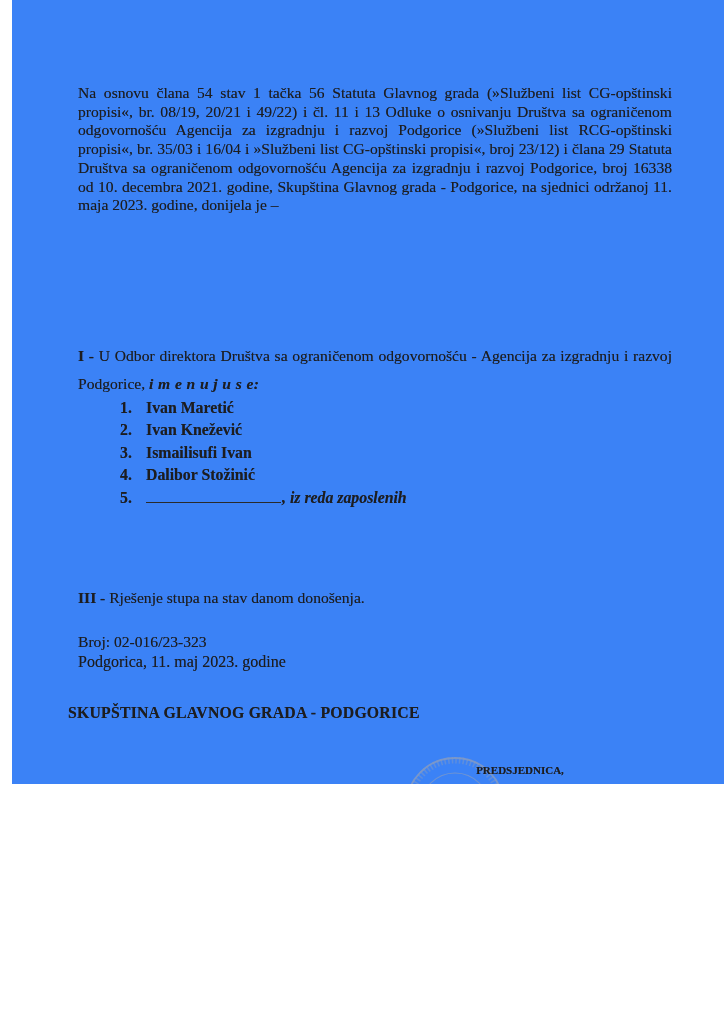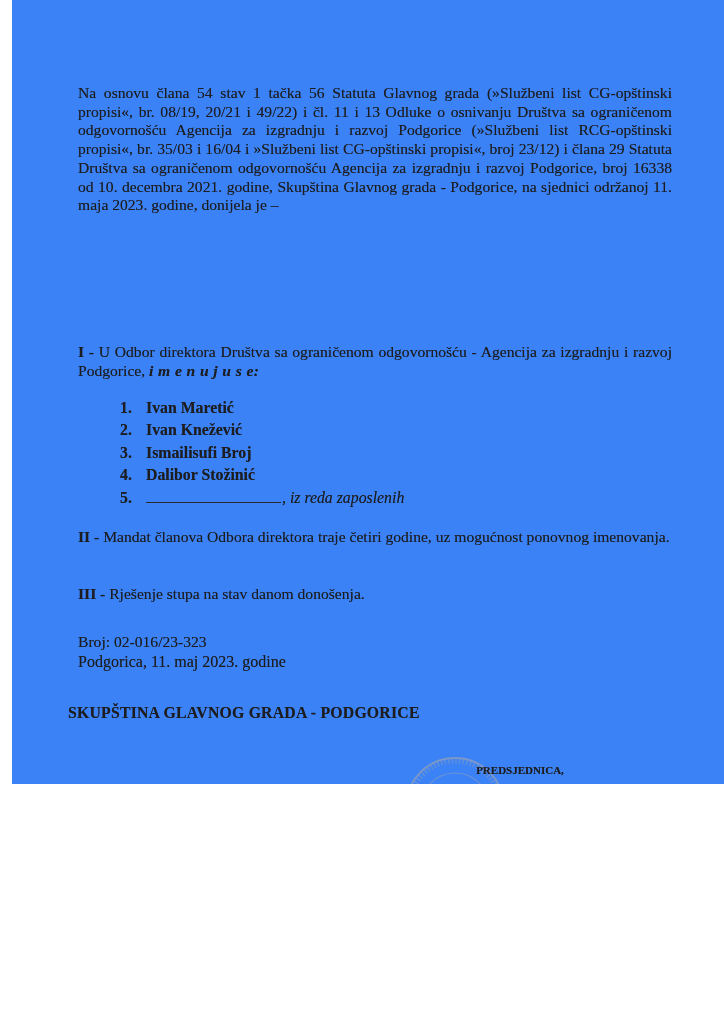--- a/index.html
+++ b/index.html
@@ -19,38 +19,38 @@
     font-size: 15.6px; line-height: 18.7px; text-align: justify;
   }
   .title-block {
     position: absolute; left: 66px; top: 250px; width: 594px;
     text-align: center; font-weight: bold;
   }
   .doc-title { font-size: 16px; letter-spacing: 1.5px; margin-bottom: 3px; }
   .doc-subtitle { font-size: 15.8px; line-height: 19.5px; width: 552px; margin: 0 auto; }
   .section {
     position: absolute; left: 66px; width: 594px; margin: 0;
-    font-size: 15.6px; line-height: 19px; text-align: justify;
+    font-size: 15.6px; line-height: 28px; text-align: justify;
   }
   .sec1 { top: 342px; }
   .sec2 { top: 527px; }
   .sec3 { top: 584px; text-align: left; }
   .numeral { font-weight: bold; }
   .emph { font-weight: bold; font-style: italic; letter-spacing: 0.4px; }
   .appointees {
     position: absolute; left: 108px; top: 399px; margin: 0; padding: 0;
     list-style: none; font-weight: bold; font-size: 15.8px;
   }
   .appointee { display: flex; align-items: baseline; height: 22.3px; }
   .appointee .num { width: 26px; flex: 0 0 26px; }
   .blank-line {
     display: inline-block; width: 135px; height: 14px;
     border-bottom: 1.7px solid #2a2a2a; margin-right: 1px;
   }
-  .suffix { font-weight: normal; font-style: italic; text-align: right; }
+  .suffix { font-weight: bold; font-style: italic; text-align: right; }
   .ref        { position: absolute; left: 66px; top: 633px; font-size: 15.6px; }
   .place-date { position: absolute; left: 66px; top: 653px; font-size: 16px; }
   .issuing-body {
     position: absolute; left: 66px; top: 704px; width: 594px;
     text-align: left; font-weight: bold; font-size: 15.8px;
     transform: translateX(-10px); letter-spacing: 0.2px;
   }
   .sig-block {
     position: absolute; left: 398px; top: 761px; width: 220px;
     text-align: center; font-weight: bold; font-size: 11px; line-height: 19.5px;
@@ -73,34 +73,33 @@
     <li class="appointee">
       <span class="num">1.</span>
       <span class="name">Ivan Maretić</span>
     </li>
     <li class="appointee">
       <span class="num">2.</span>
       <span class="name">Ivan Knežević</span>
     </li>
     <li class="appointee">
       <span class="num">3.</span>
-      <span class="name">Ismailisufi Broj</span>
+      <span class="name">Ismailisufi Ivan</span>
     </li>
     <li class="appointee">
       <span class="num">4.</span>
       <span class="name">Dalibor Stožinić</span>
     </li>
     <li class="appointee">
       <span class="num">5.</span>
       <span class="blank-line"></span>
         <span class="suffix">, iz reda zaposlenih</span>
     </li>
   </ol>
 
-  <p class="section sec2"><span class="numeral">II -</span><span> Mandat članova Odbora direktora traje četiri godine, uz mogućnost ponovnog imenovanja.</span></p>
 
   <p class="section sec3"><span class="numeral">III -</span><span> Rješenje stupa na stav danom donošenja.</span></p>
 
   <div class="ref">Broj: 02-016/23-323</div>
   <div class="place-date">Podgorica, 11. maj 2023. godine</div>
 
   <div class="issuing-body">SKUPŠTINA GLAVNOG GRADA - PODGORICE</div>
 
   <svg class="stamp" width="118" height="118" viewBox="0 0 118 118">
     <defs>

